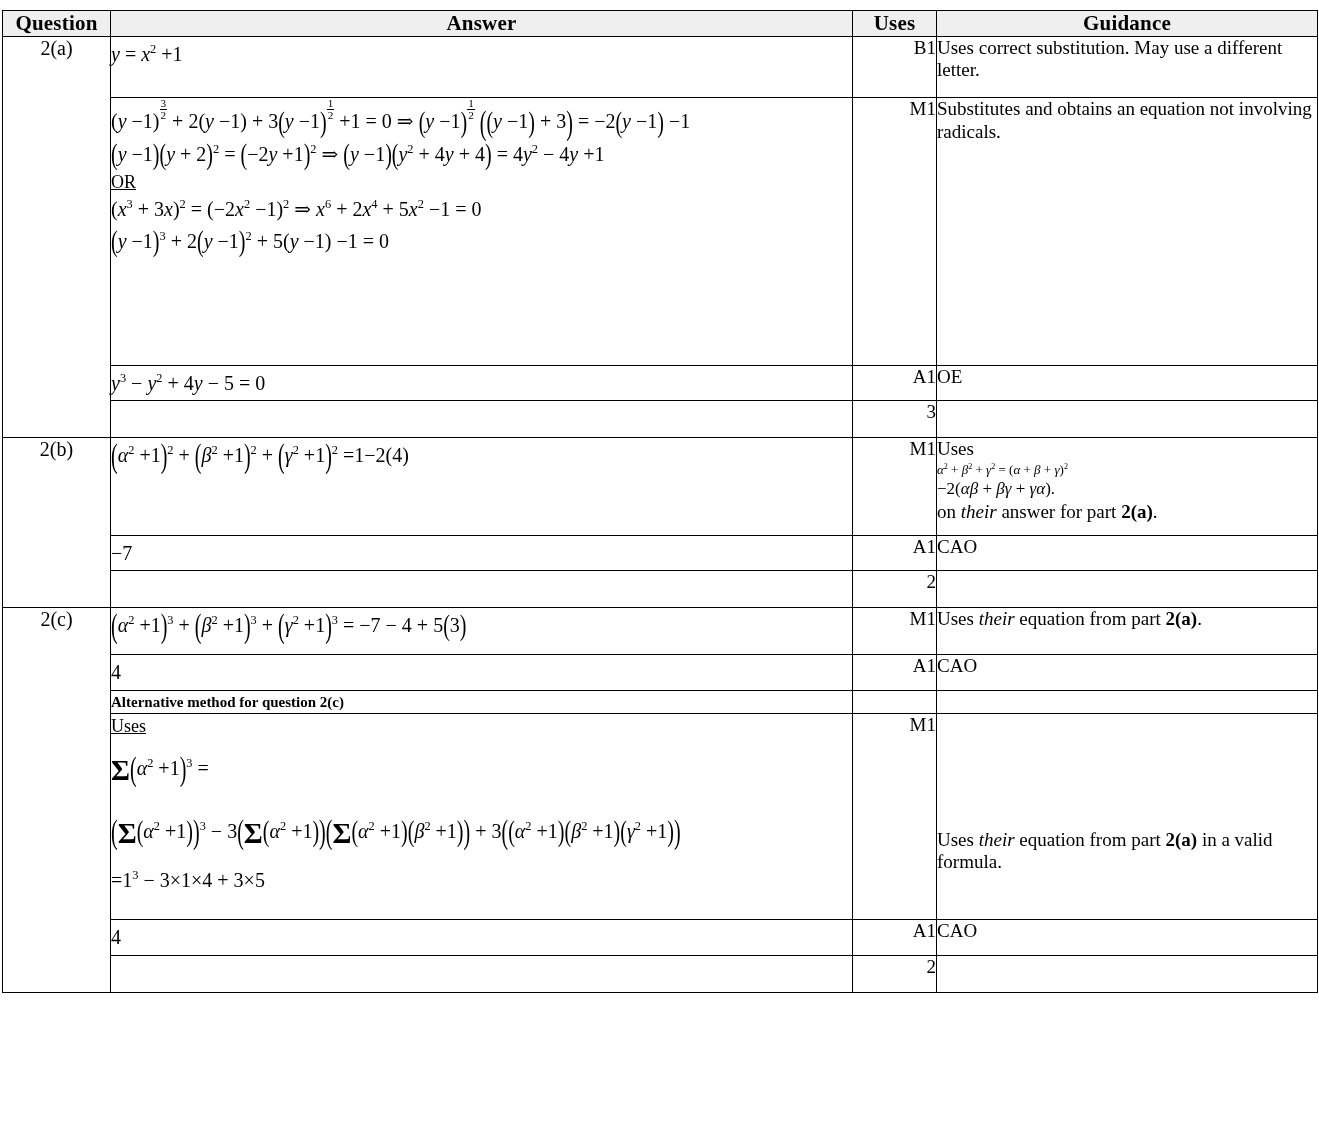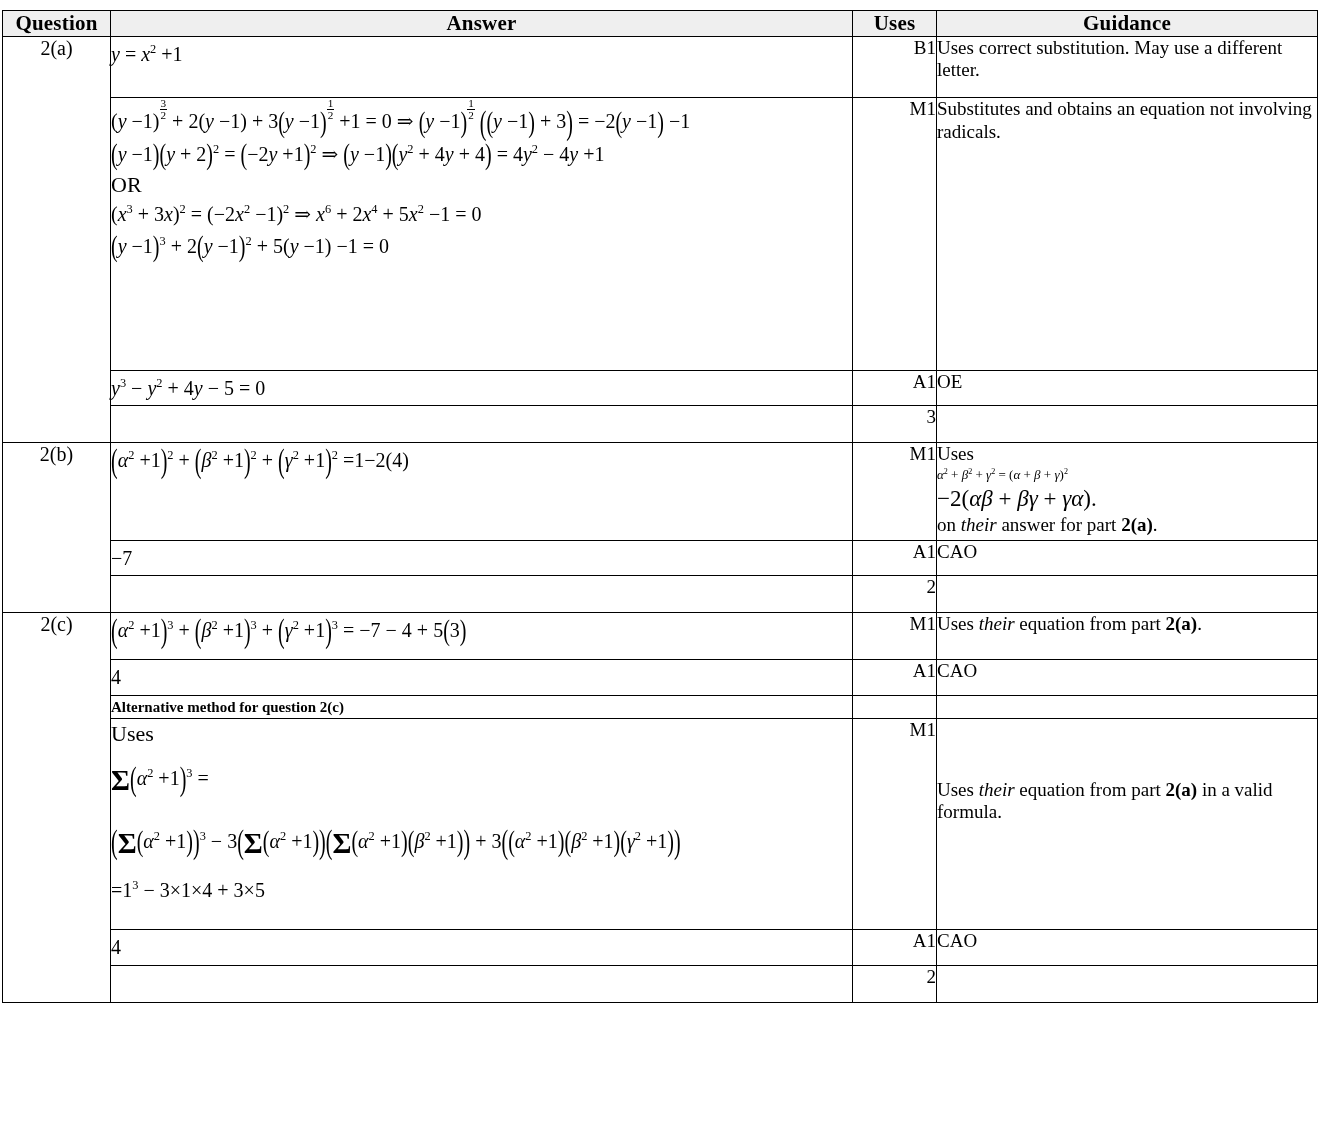--- a/index.html
+++ b/index.html
@@ -51,22 +51,23 @@
     padding: 14px 16px 4px 4px;
   }
   td.qcell .qlabel { display: inline-block; }
 
   
   td.acell {
     padding: 10px 0 10px 12px;
     font-size: 20px;
   }
   td.acell .plain {
-    font-size: 22px;
+    font-size: 18px;
     padding: 2px 0 0 0;
+    text-decoration: underline;
   }
   td.acell .boldhead {
     font-weight: bold;
     font-size: 15px;
     padding: 3px 0 2px 0;
   }
 
   
   td.mcell {
     text-align: right;
@@ -241,21 +242,21 @@
         <div class="spacer-mid"></div>
       </td>
       <td class="mcell">M1</td>
       <td class="gcell">
         <span class="gline">Uses</span>
         <span class="gline math" style="font-size:13px;line-height:1.35">
           <span class="g">α</span><sup>2</sup> <span class="op">+</span> <span class="g">β</span><sup>2</sup>
           <span class="op">+</span> <span class="g">γ</span><sup>2</sup> <span class="op">=</span>
           (<span class="g">α</span> <span class="op">+</span> <span class="g">β</span> <span class="op">+</span> <span class="g">γ</span>)<sup>2</sup>
         </span>
-        <span class="gline math" style="font-size:23px;line-height:1.35">
+        <span class="gline math" style="font-size:17px;line-height:1.35">
           <span class="op">−</span>2(<span class="g">αβ</span> <span class="op">+</span> <span class="g">βγ</span> <span class="op">+</span> <span class="g">γα</span>).
         </span>
         <span class="gline"><span>on </span><i>their</i><span> answer for part </span><b>2(a)</b><span>.</span></span>
       </td>
     </tr>
 
     <tr>
       <td class="acell">
         <div class="math mline">−7</div>
       </td>
@@ -312,21 +313,21 @@
           <span class="big2">(</span><span class="sigma">Σ</span><span class="big">(</span><span class="g">α</span><sup>2</sup> <span class="op">+</span>1<span class="big">)</span><span class="big2">)</span><sup>3</sup>
           <span class="op">−</span> 3<span class="big2">(</span><span class="sigma">Σ</span><span class="big">(</span><span class="g">α</span><sup>2</sup> <span class="op">+</span>1<span class="big">)</span><span class="big2">)</span><span class="big2">(</span><span class="sigma">Σ</span><span class="big">(</span><span class="g">α</span><sup>2</sup> <span class="op">+</span>1<span class="big">)</span><span class="big">(</span><span class="g">β</span><sup>2</sup> <span class="op">+</span>1<span class="big">)</span><span class="big2">)</span>
           <span class="op">+</span> 3<span class="big2">(</span><span class="big">(</span><span class="g">α</span><sup>2</sup> <span class="op">+</span>1<span class="big">)</span><span class="big">(</span><span class="g">β</span><sup>2</sup> <span class="op">+</span>1<span class="big">)</span><span class="big">(</span><span class="g">γ</span><sup>2</sup> <span class="op">+</span>1<span class="big">)</span><span class="big2">)</span>
         </div>
         <div class="math mline">
           <span class="op">=</span>1<sup>3</sup> <span class="op">−</span> 3×1×4 <span class="op">+</span> 3×5
         </div>
         <div style="height:22px"></div>
       </td>
       <td class="mcell">M1</td>
-      <td class="gcell" style="padding-top:60px"><span>Uses </span><i>their</i><span> equation from part </span><b>2(a)</b><span> in a valid formula.</span></td>
+      <td class="gcell" style="padding-top:115px"><span>Uses </span><i>their</i><span> equation from part </span><b>2(a)</b><span> in a valid formula.</span></td>
     </tr>
 
     <tr>
       <td class="acell">
         <div class="math mline">4</div>
       </td>
       <td class="mcell">A1</td>
       <td class="gcell">CAO</td>
     </tr>
 

